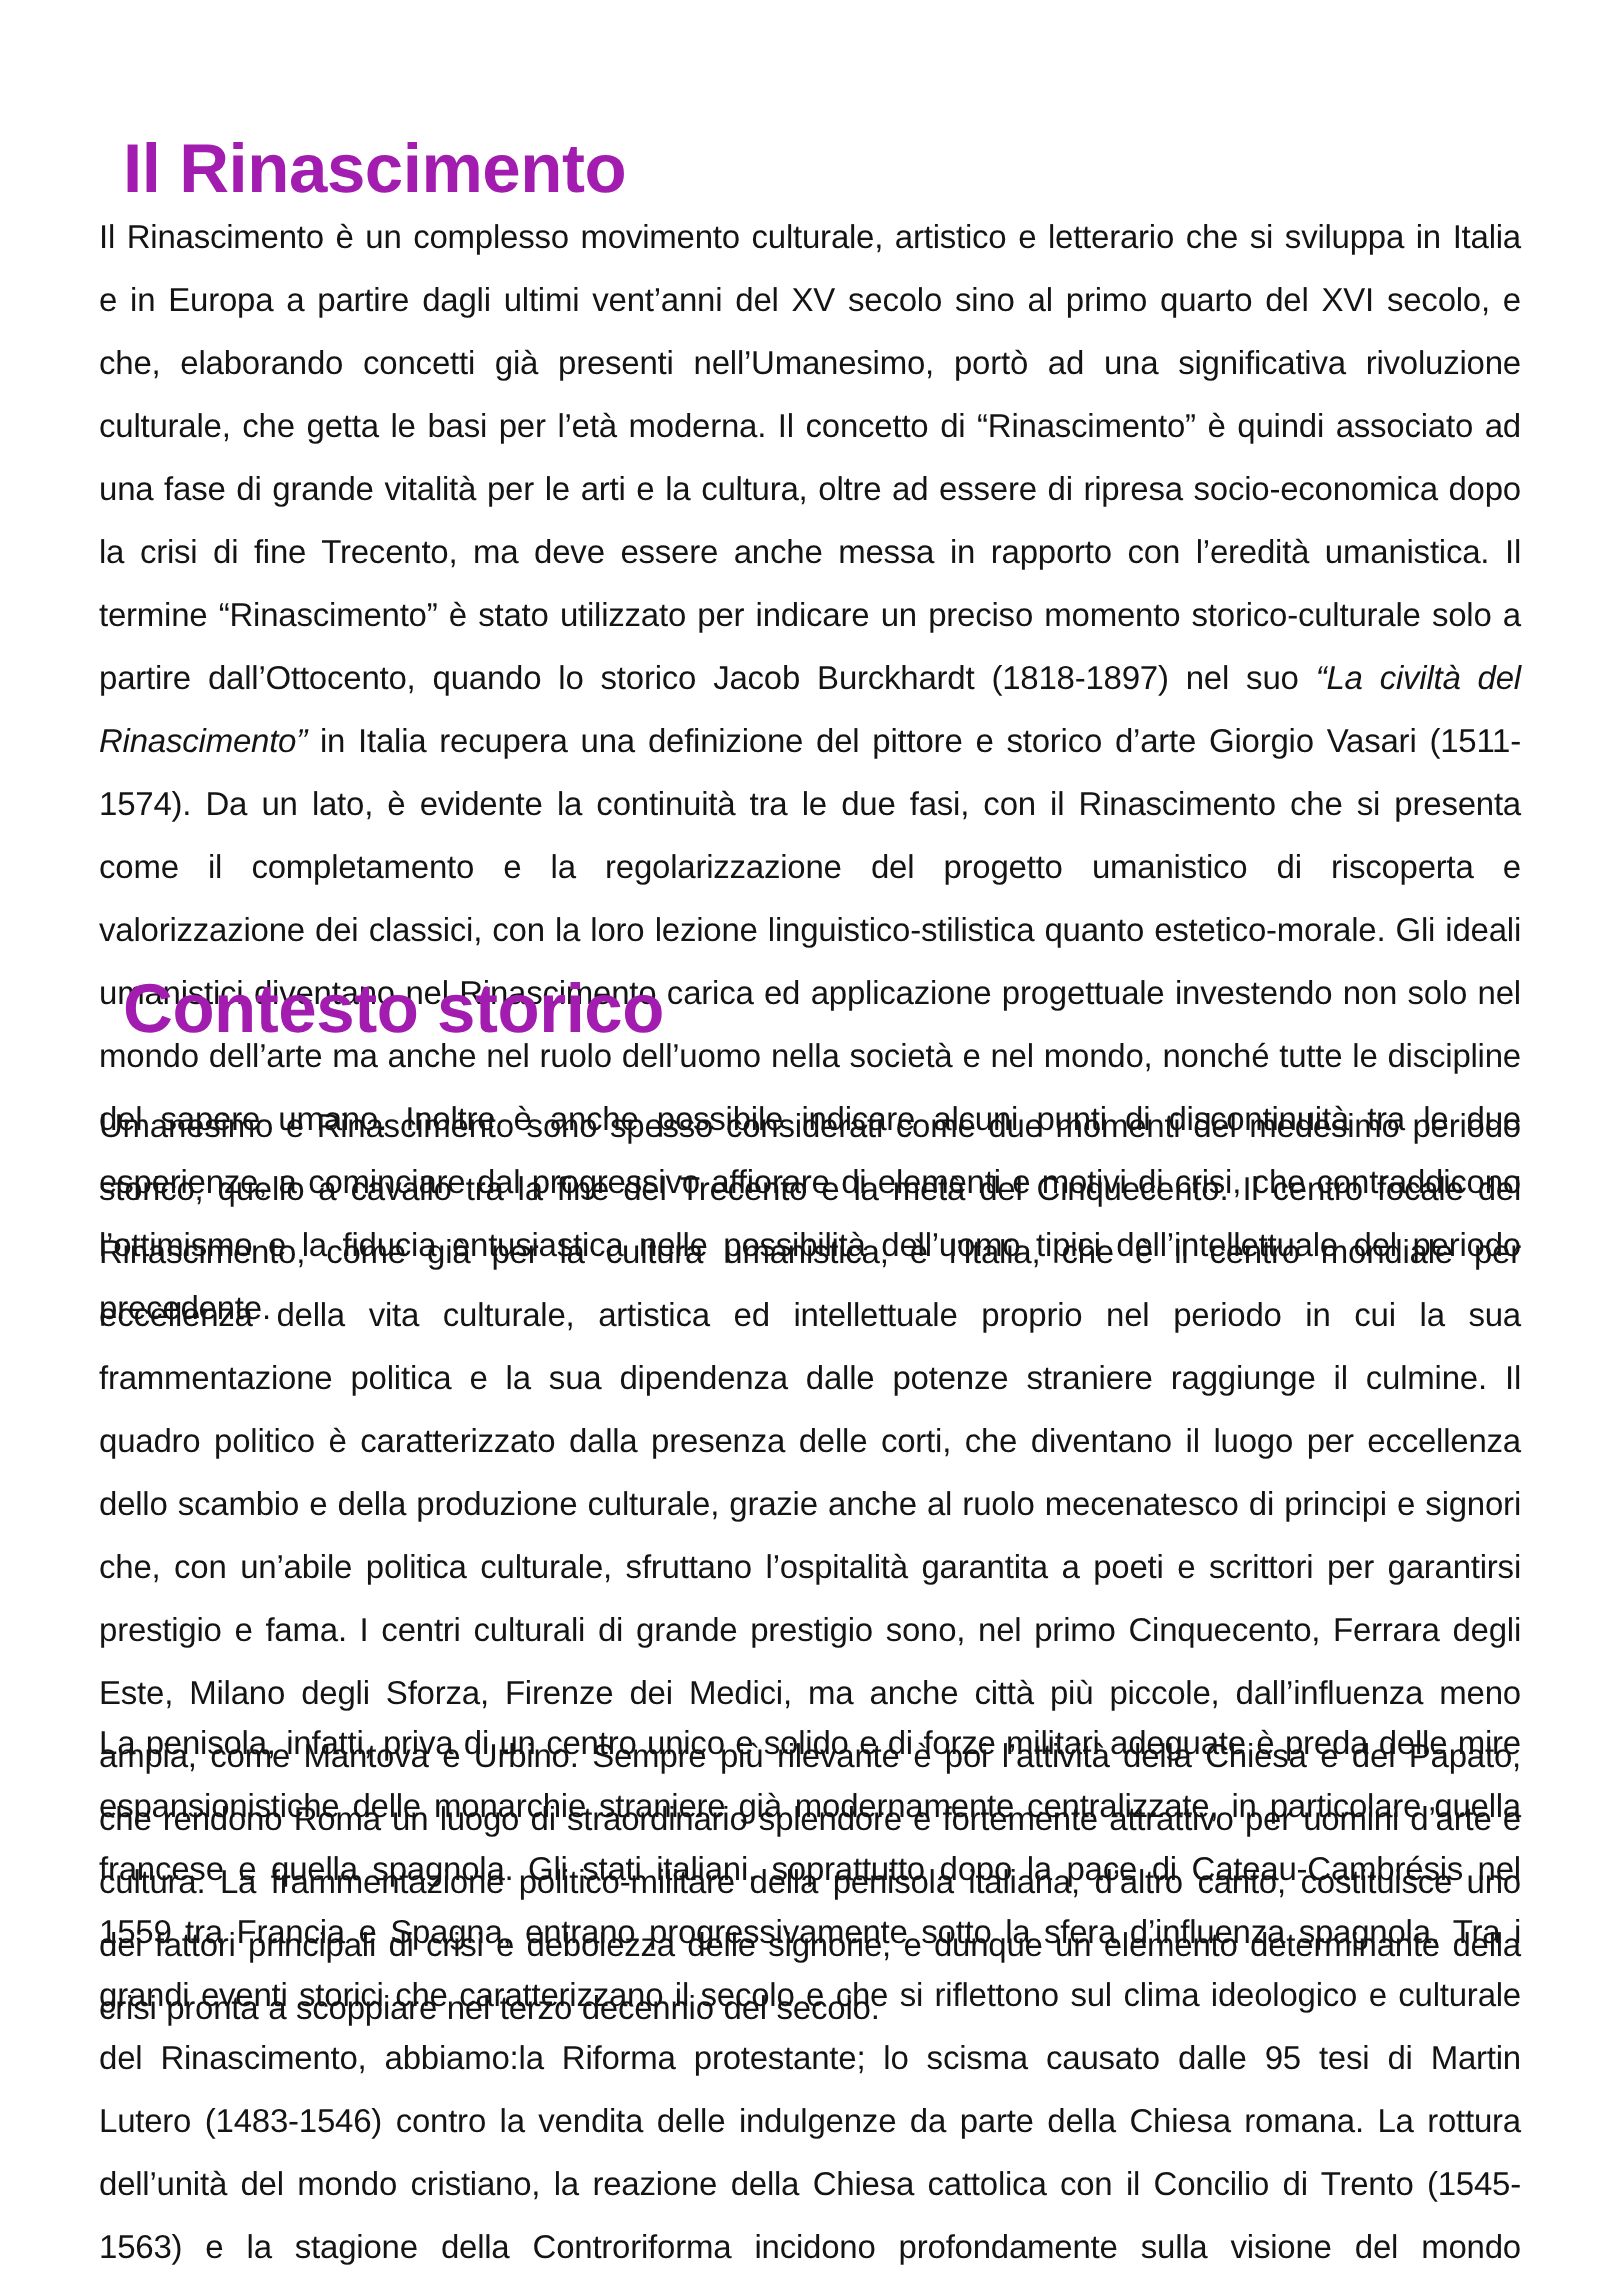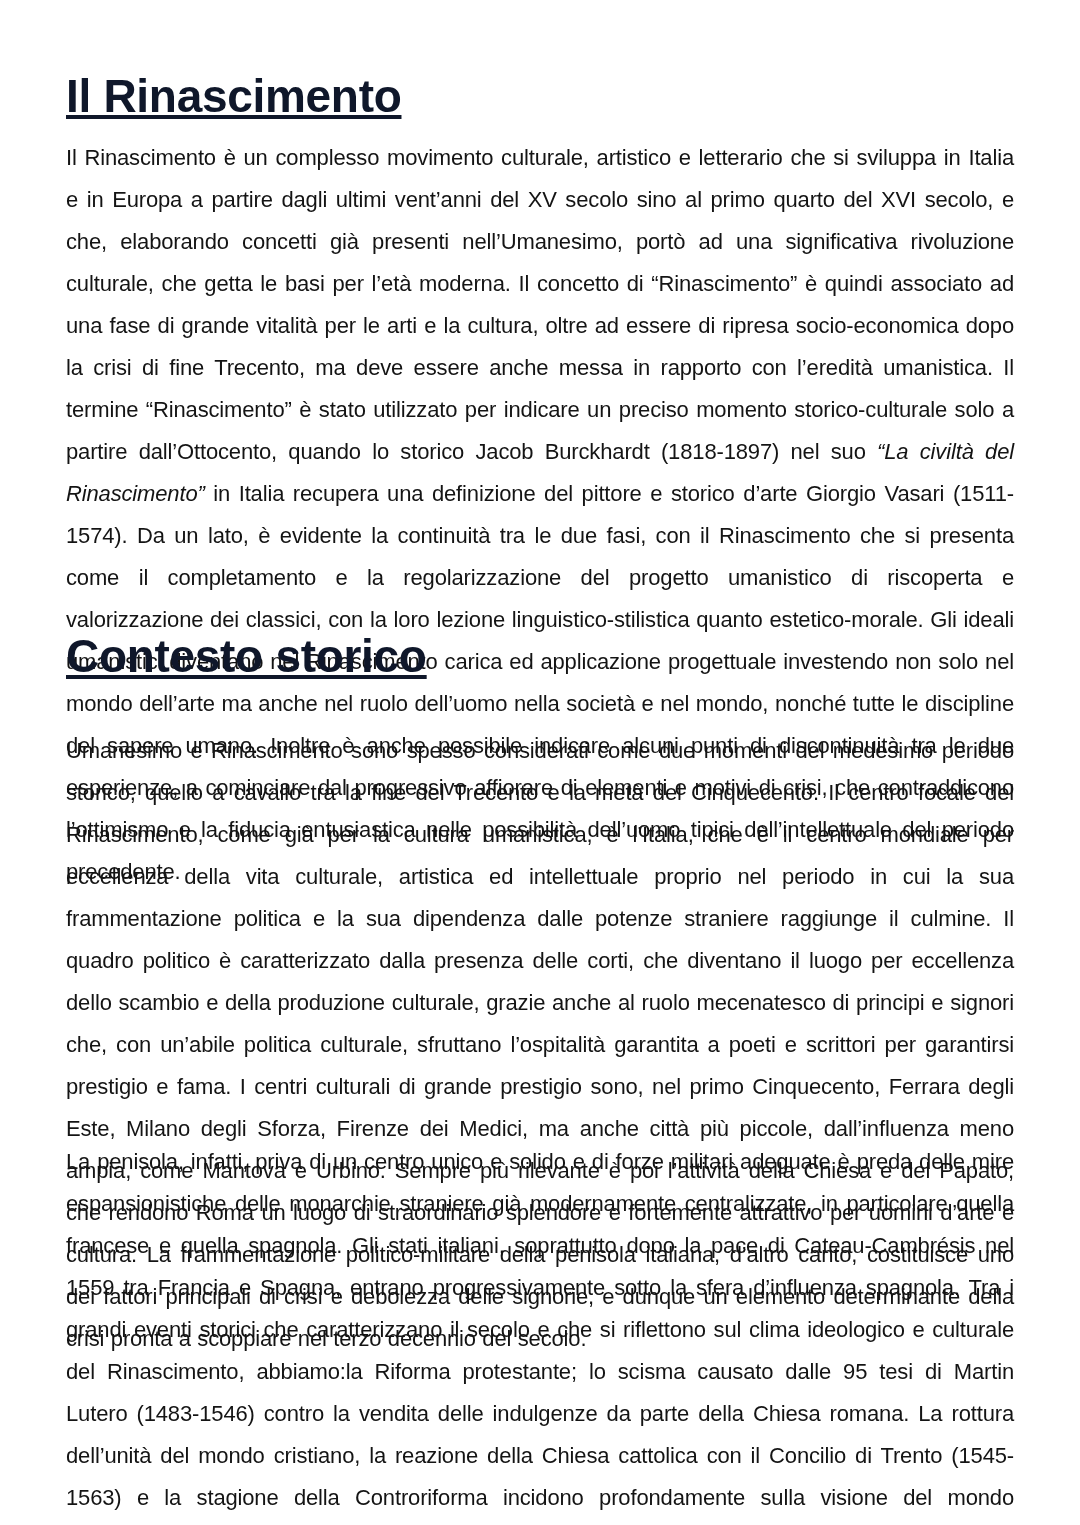--- a/index.html
+++ b/index.html
@@ -19,24 +19,23 @@
       position: absolute;
       left: 66px;
       top: 0;
       width: 948px;
     }
     h1 {
       font-family: "Liberation Sans", sans-serif;
       font-weight: 700;
       font-size: 46px;
       line-height: 1;
-      margin: 0;
+      margin: 16px;
       letter-spacing: -0.3px;
-      color: #0f172a;
-      text-decoration: underline;
+      color: #a21caf;
     }
     .h-first { position: absolute; top: 73px; left: 0; }
     .p-first { position: absolute; top: 137px; left: 0; width: 948px; }
     .h-second { position: absolute; top: 633px; left: 0; }
     .p-second { position: absolute; top: 730px; left: 0; width: 948px; }
     .p-third { position: absolute; top: 1141px; left: 0; width: 948px; }
     p {
       margin: 0;
       font-size: 22px;
       line-height: 42px;

